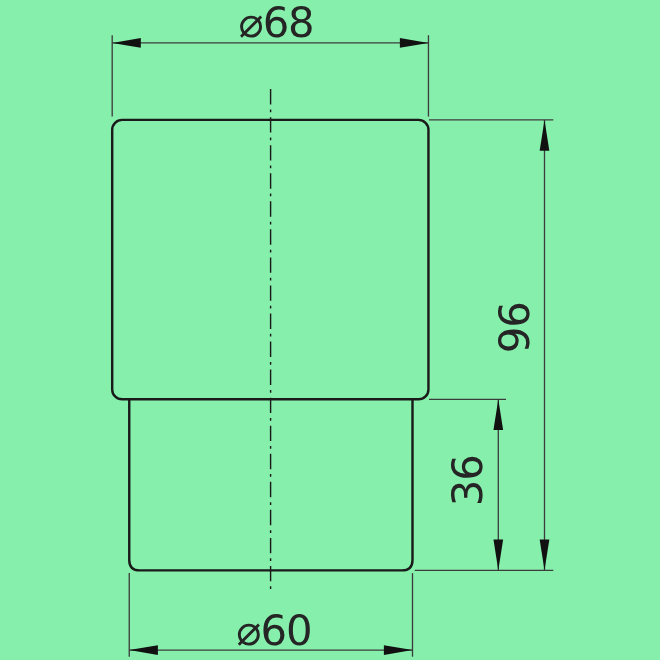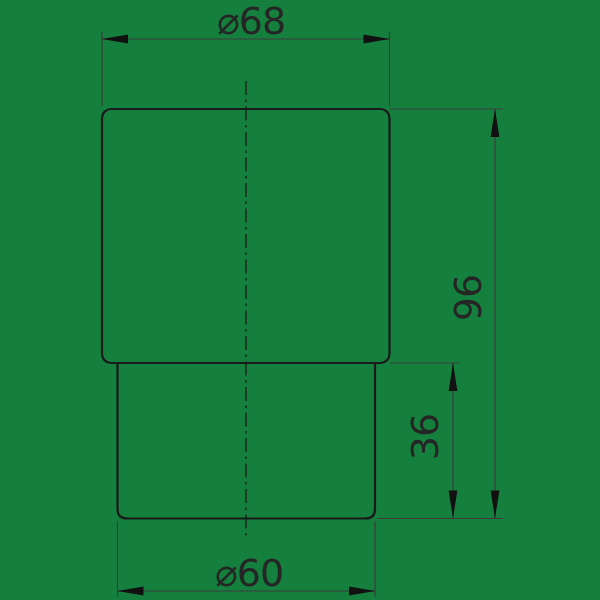--- a/index.html
+++ b/index.html
@@ -7,21 +7,21 @@
     padding: 0;
     width: 600px;
     height: 600px;
     background: #ffffff;
     overflow: hidden;
   }
   .page {
     position: relative;
     width: 600px;
     height: 600px;
-    background: #15803d;
+    background: #86efac;
   }
   svg { display: block; }
   .dim-text {
     font-family: "DejaVu Sans", "Liberation Sans", sans-serif;
     font-size: 38px;
     font-weight: 400;
     letter-spacing: -1px;
   }
 </style>
 </head>

